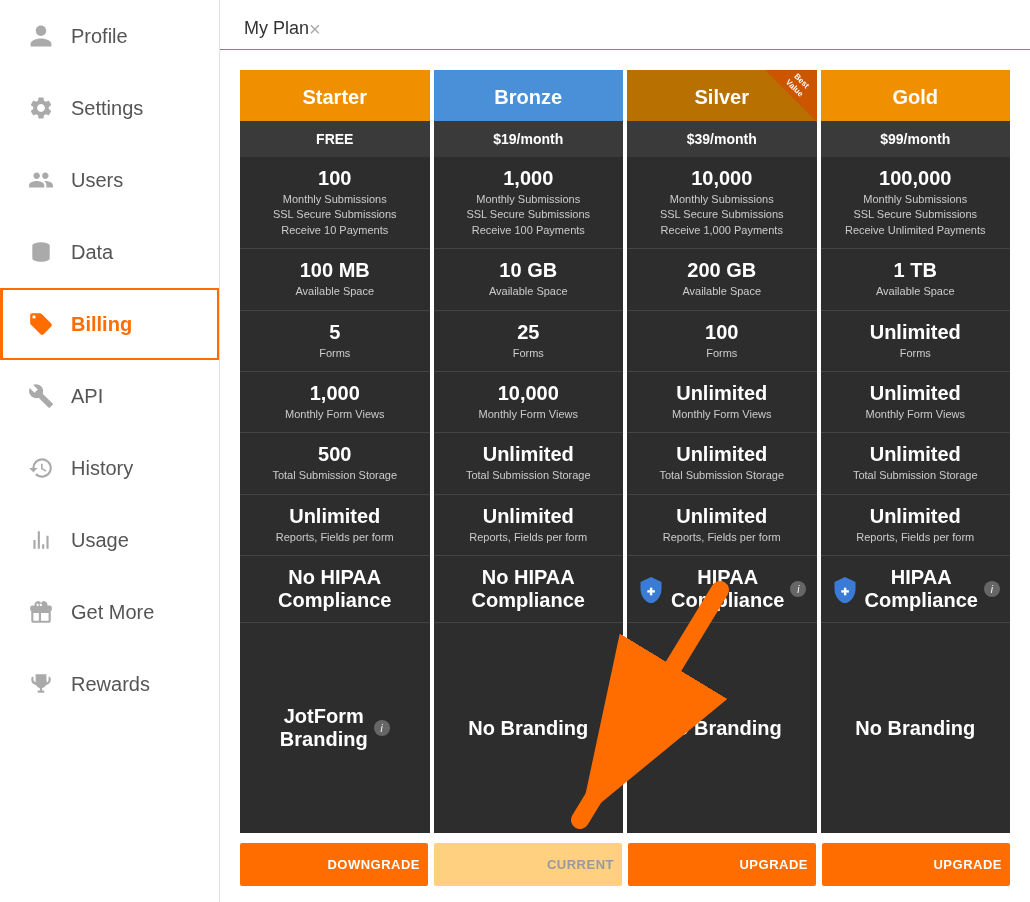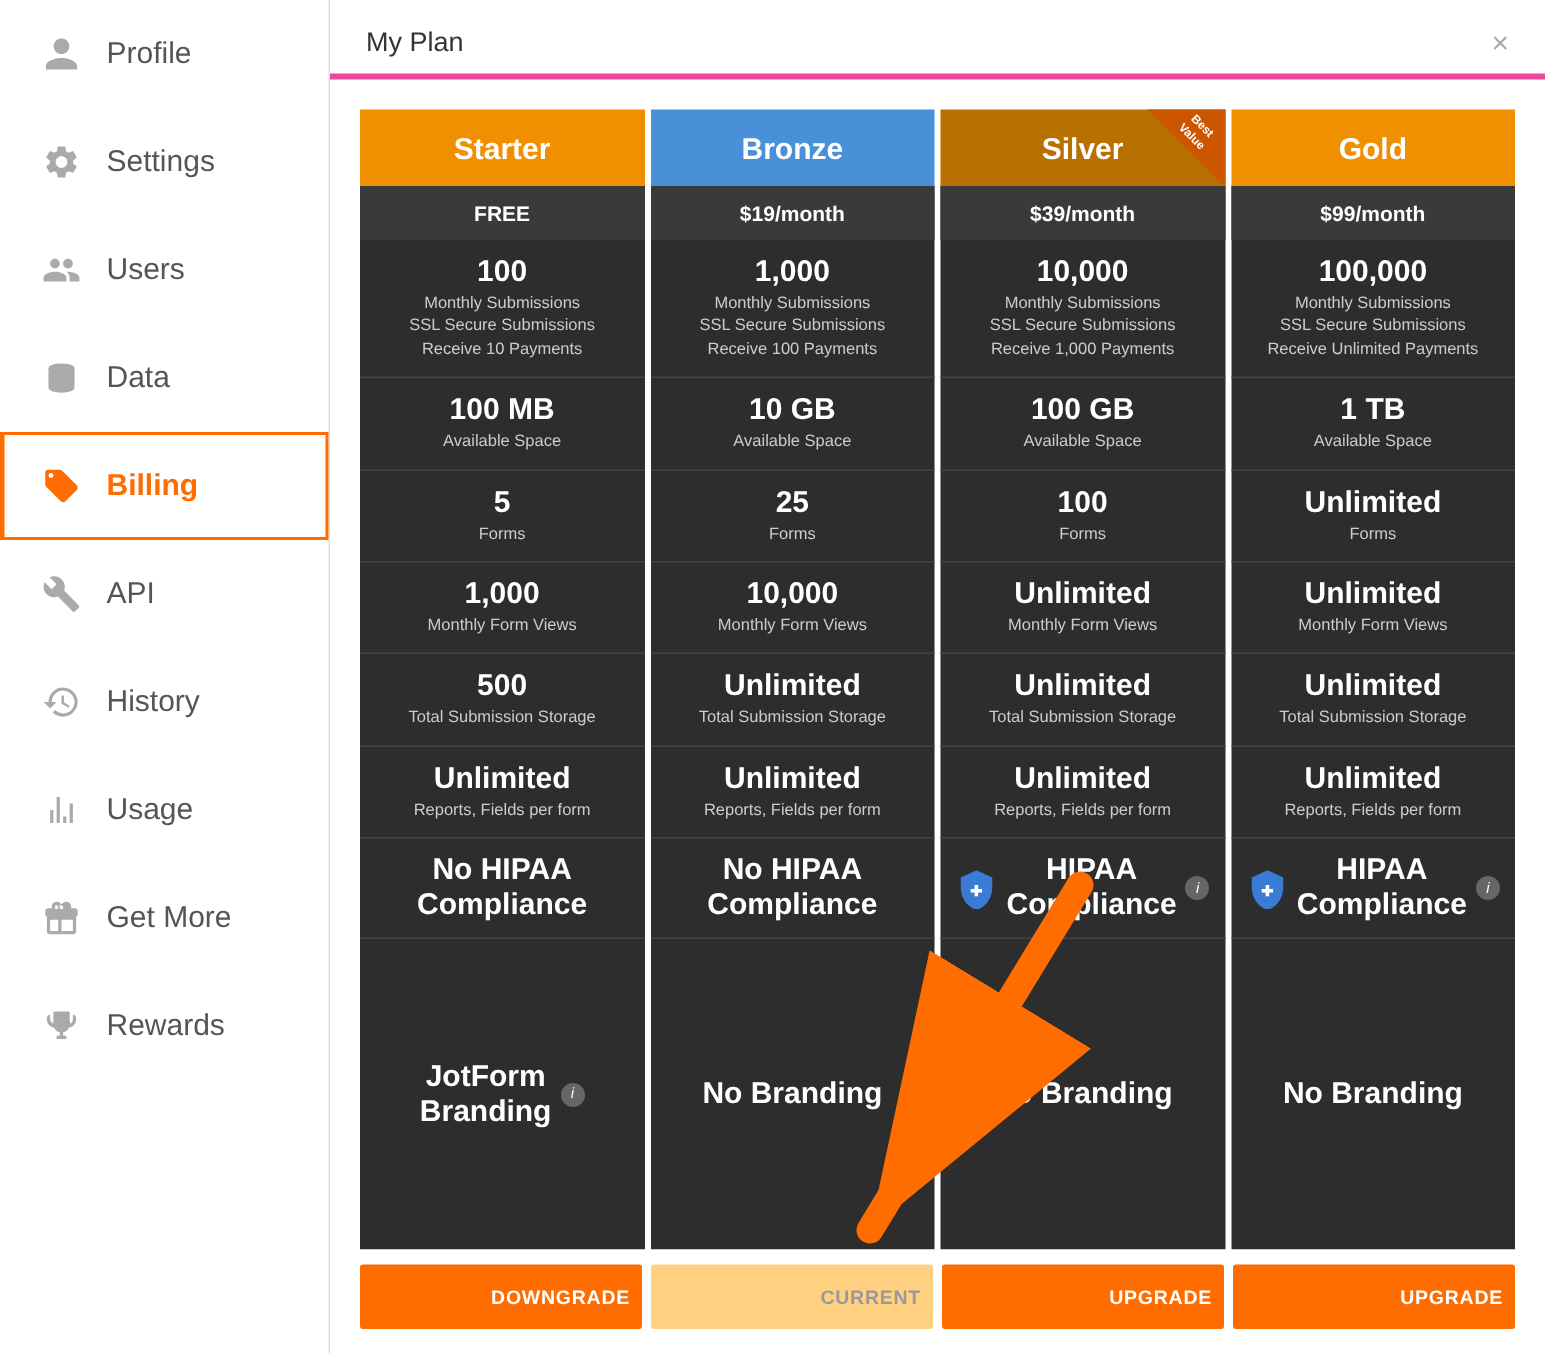--- a/index.html
+++ b/index.html
@@ -48,23 +48,23 @@
       flex: 1;
       background: #fff;
       display: flex;
       flex-direction: column;
       position: relative;
       overflow: hidden;
     }
     .main-header {
       display: flex;
       align-items: center;
-      justify-content: space-between;
+      justify-content: flex-start;
       padding: 18px 24px 10px 24px;
-      border-bottom: 4px solid #ec4899;
+      border-bottom: 1px solid #ec4899;
     }
     .main-header h1 { font-size: 18px; color: #333; font-weight: normal; }
     .close-btn {
       cursor: pointer;
       color: #aaa;
       font-size: 20px;
       line-height: 1;
     }
 
     
@@ -379,21 +379,21 @@
   
       <span>Silver</span>
     </div>
     <div class="plan-body">
       <div class="plan-price">$39/month</div>
       <div class="plan-feature">
         <span class="feat-main">10,000</span>
         <span class="feat-sub">Monthly Submissions<br>SSL Secure Submissions<br>Receive 1,000 Payments</span>
       </div>
       <div class="plan-feature">
-        <span class="feat-main">100 GB</span>
+        <span class="feat-main">200 GB</span>
         <span class="feat-sub">Available Space</span>
       </div>
       <div class="plan-feature">
         <span class="feat-main">100</span>
         <span class="feat-sub">Forms</span>
       </div>
       <div class="plan-feature">
         <span class="feat-main">Unlimited</span>
         <span class="feat-sub">Monthly Form Views</span>
       </div>

